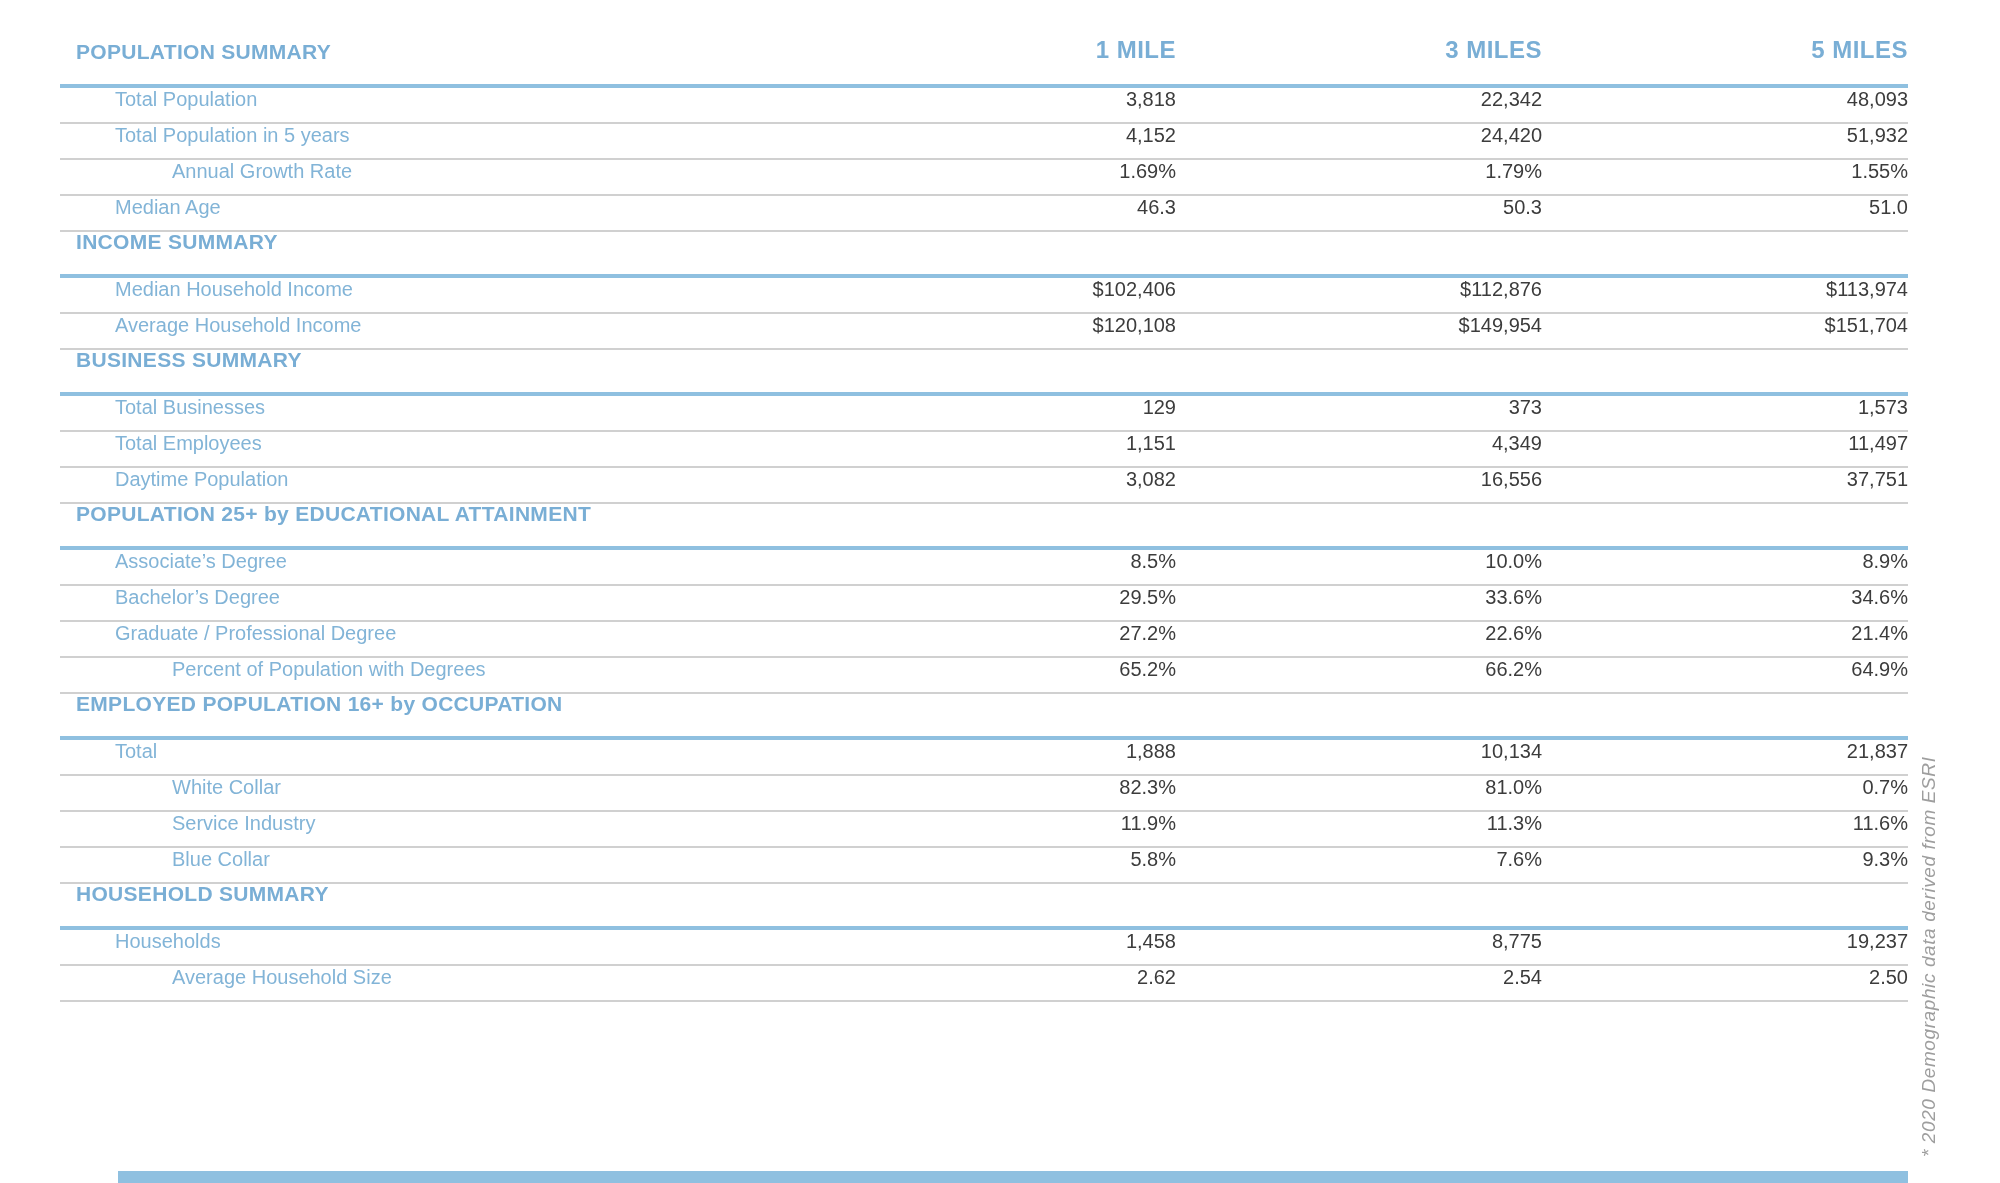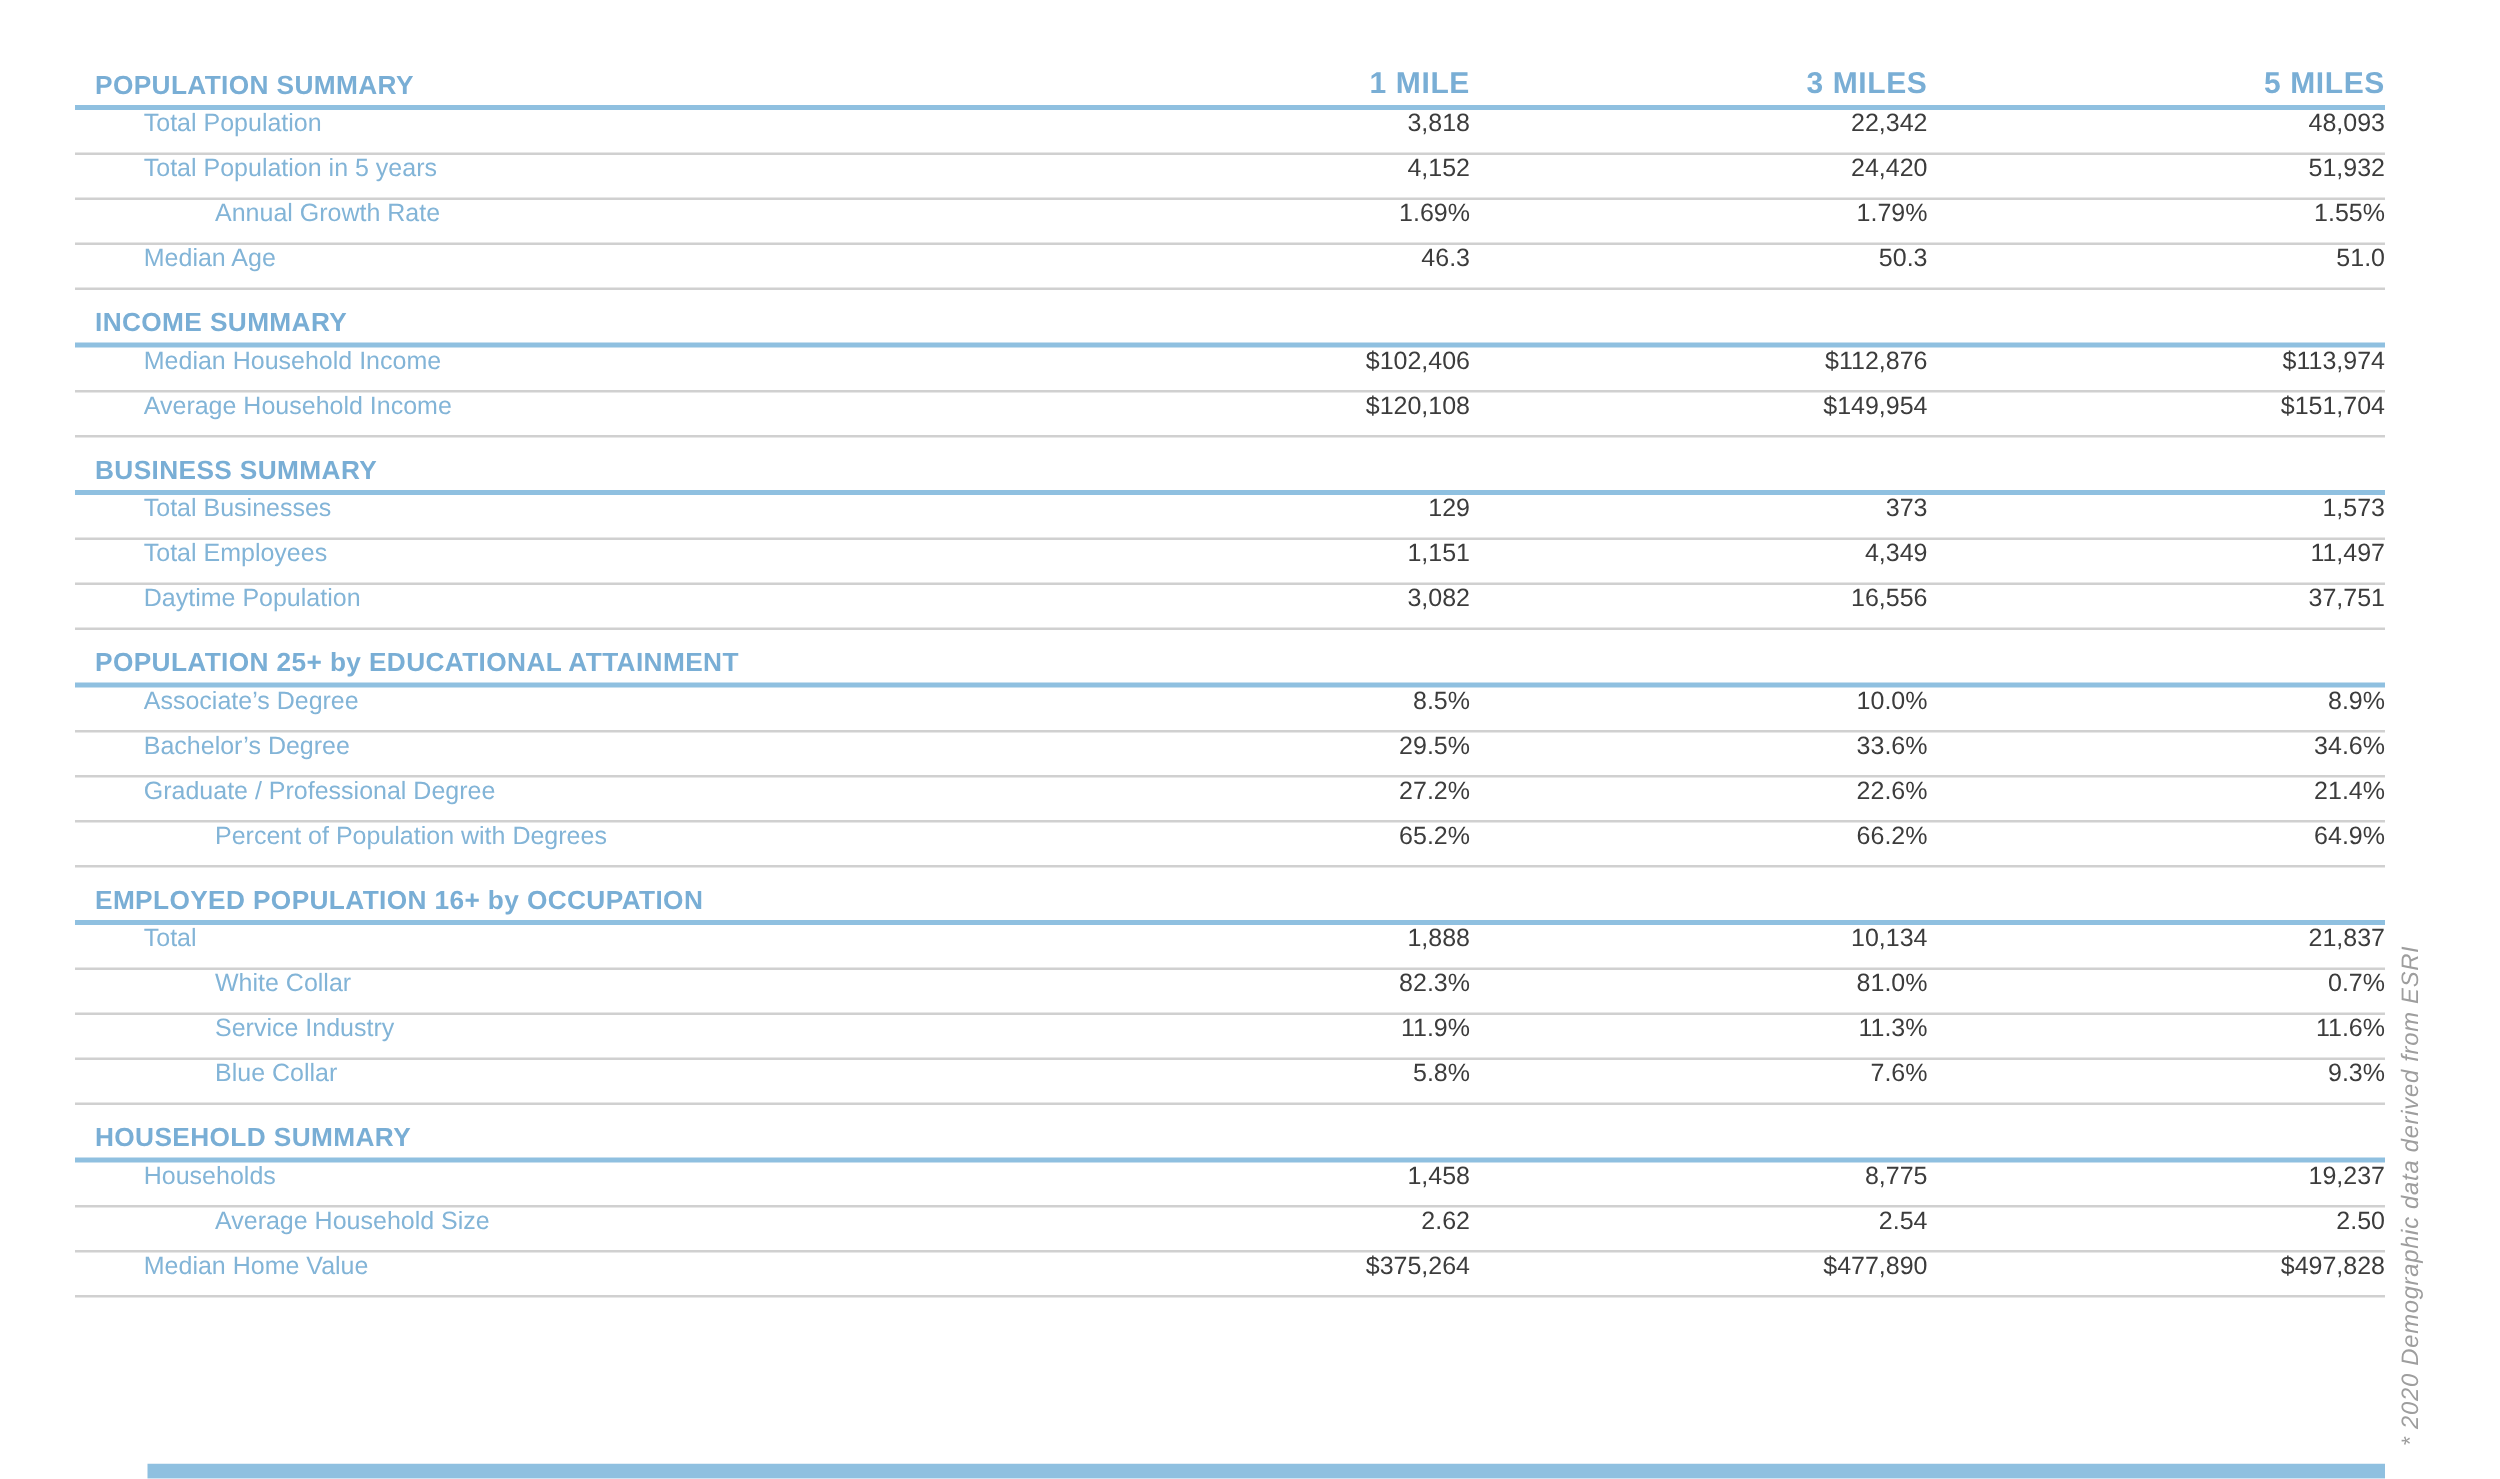--- a/index.html
+++ b/index.html
@@ -18,21 +18,21 @@
     height: 1183px;
     background: #ffffff;
     overflow: hidden;
     font-family: "Liberation Sans", sans-serif;
   }
   .table { position: absolute; left: 60px; top: 56px; width: 1848px; }
   .section-header-row {
     display: flex;
     align-items: flex-end;
     height: 32px;
-    padding-bottom: 3px;
+    padding-bottom: 20px;
     border-bottom: 4px solid var(--rule-blue);
   }
   .section-header-row.gap { margin-top: 14px; }
   .section-title {
     flex: 1;
     padding-left: 16px;
     font-size: 21px;
     font-weight: bold;
     color: var(--header-blue);
     letter-spacing: 0.3px;
@@ -209,22 +209,16 @@
         <div class="val">1,458</div>
         <div class="val">8,775</div>
         <div class="val">19,237</div>
       </div>
       <div class="row">
         <div class="label indent-2">Average Household Size</div>
         <div class="val">2.62</div>
         <div class="val">2.54</div>
         <div class="val">2.50</div>
       </div>
-      <div class="row">
-        <div class="label indent-1">Median Home Value</div>
-        <div class="val">$375,264</div>
-        <div class="val">$477,890</div>
-        <div class="val">$497,828</div>
-      </div>
     </div>
   <div class="side-note">* 2020 Demographic data derived from ESRI</div>
   <div class="footer-bar"></div>
 </div>
 
 </body></html>

